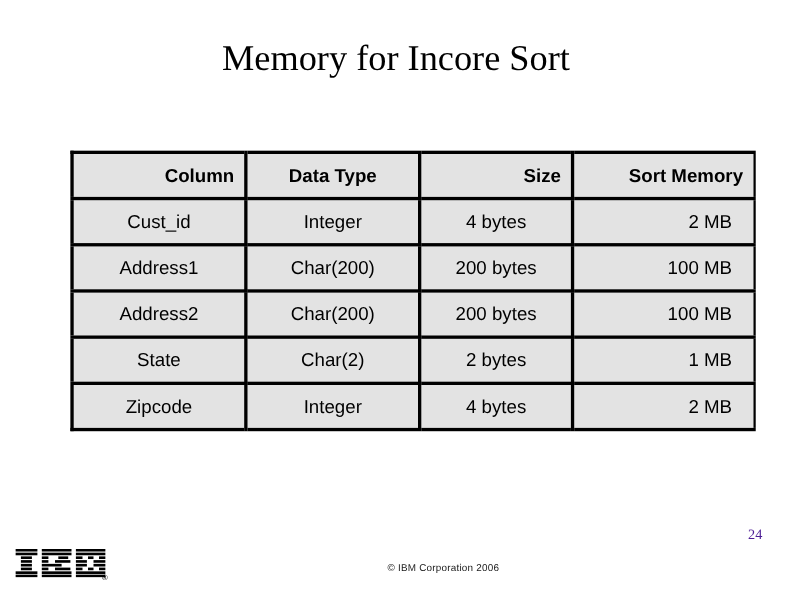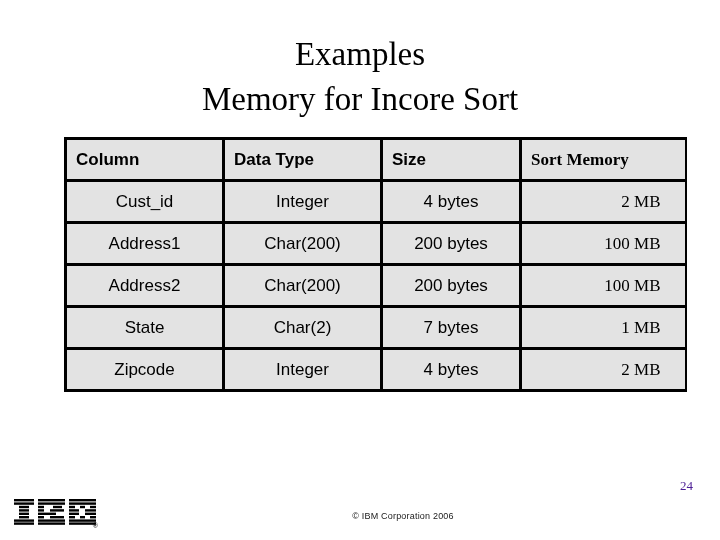--- a/index.html
+++ b/index.html
@@ -56,33 +56,33 @@
     font-family: "Liberation Sans", sans-serif;
     font-size: 17px;
     padding: 0 9px;
     border-right: 3px solid #000000;
     border-bottom: 3px solid #000000;
     vertical-align: middle;
     overflow: hidden;
     white-space: nowrap;
   }
   #memory-table th:last-child,
-  #memory-table td:last-child { border-right: none; font-family: Liberation Serif, serif; }
+  #memory-table td:last-child { border-right: none; }
   #memory-table tr:last-child td { border-bottom: none; }
 
   #memory-table thead th {
     font-weight: bold;
-    text-align: left;
-  }
-  #memory-table thead th.center { text-align: left; margin-top: 20px; }
+    text-align: right;
+  }
+  #memory-table thead th.center { text-align: center; margin-top: 20px; }
 
   #memory-table tbody td { font-weight: normal; text-align: center; }
   #memory-table tbody td.num {
     text-align: right;
-    padding-right: 24px;
+    padding-right: 19px;
   }
 
   
   #page-number {
     position: absolute;
     right: 27px;
     top: 478px;
     font-family: "Liberation Serif", serif;
     font-size: 13px;
     color: #4c1d95;
@@ -115,21 +115,20 @@
     bottom: 0px;
     font-family: "Liberation Sans", sans-serif;
     font-size: 7px;
     color: #000000;
   }
 </style>
 </head>
 <body>
 
 <div id="slide-title">
-  <span class="tline">Examples</span>
   <span class="tline">Memory for Incore Sort</span>
 </div>
 
 <table id="memory-table">
   <colgroup>
     <col class="c1">
       <col class="c2">
       <col class="c3">
       <col class="c4">
   </colgroup>
@@ -156,21 +155,21 @@
     </tr>
     <tr>
       <td>Address2</td>
       <td>Char(200)</td>
       <td>200 bytes</td>
       <td class="num">100 MB</td>
     </tr>
     <tr>
       <td>State</td>
       <td>Char(2)</td>
-      <td>7 bytes</td>
+      <td>2 bytes</td>
       <td class="num">1 MB</td>
     </tr>
     <tr>
       <td>Zipcode</td>
       <td>Integer</td>
       <td>4 bytes</td>
       <td class="num">2 MB</td>
     </tr>
   </tbody>
 </table>

